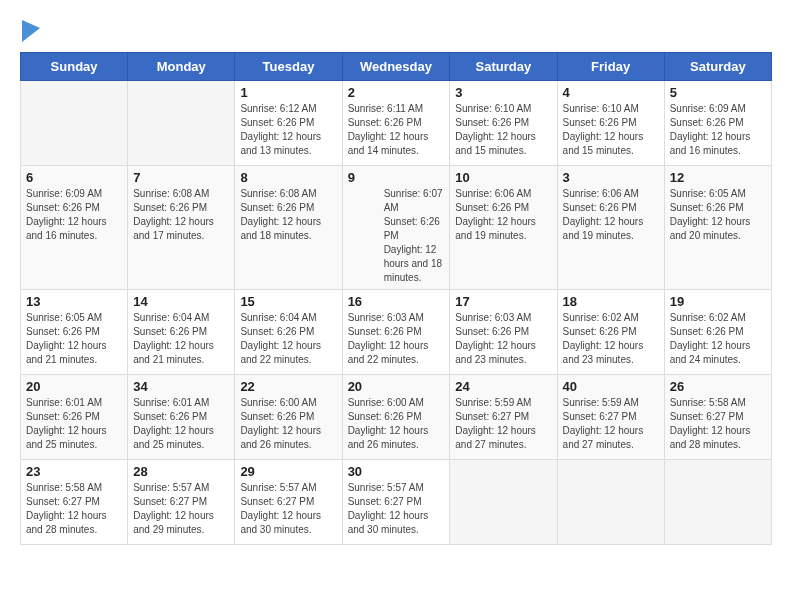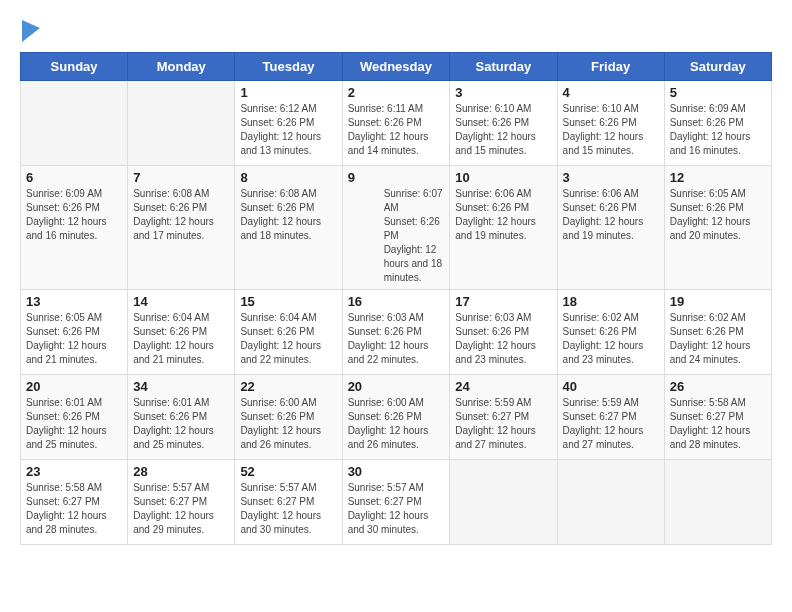--- a/index.html
+++ b/index.html
@@ -301,21 +301,21 @@
 Sunset: 6:27 PM
 Daylight: 12 hours and 28 minutes.</div>
         </td>
         <td>
           <span class="day-num">28</span>
           <div class="day-info" style="white-space: pre-line;">Sunrise: 5:57 AM
 Sunset: 6:27 PM
 Daylight: 12 hours and 29 minutes.</div>
         </td>
         <td>
-          <span class="day-num">52</span>
+          <span class="day-num">29</span>
           <div class="day-info" style="white-space: pre-line;">Sunrise: 5:57 AM
 Sunset: 6:27 PM
 Daylight: 12 hours and 30 minutes.</div>
         </td>
         <td>
           <span class="day-num">30</span>
           <div class="day-info" style="white-space: pre-line;">Sunrise: 5:57 AM
 Sunset: 6:27 PM
 Daylight: 12 hours and 30 minutes.</div>
         </td>

